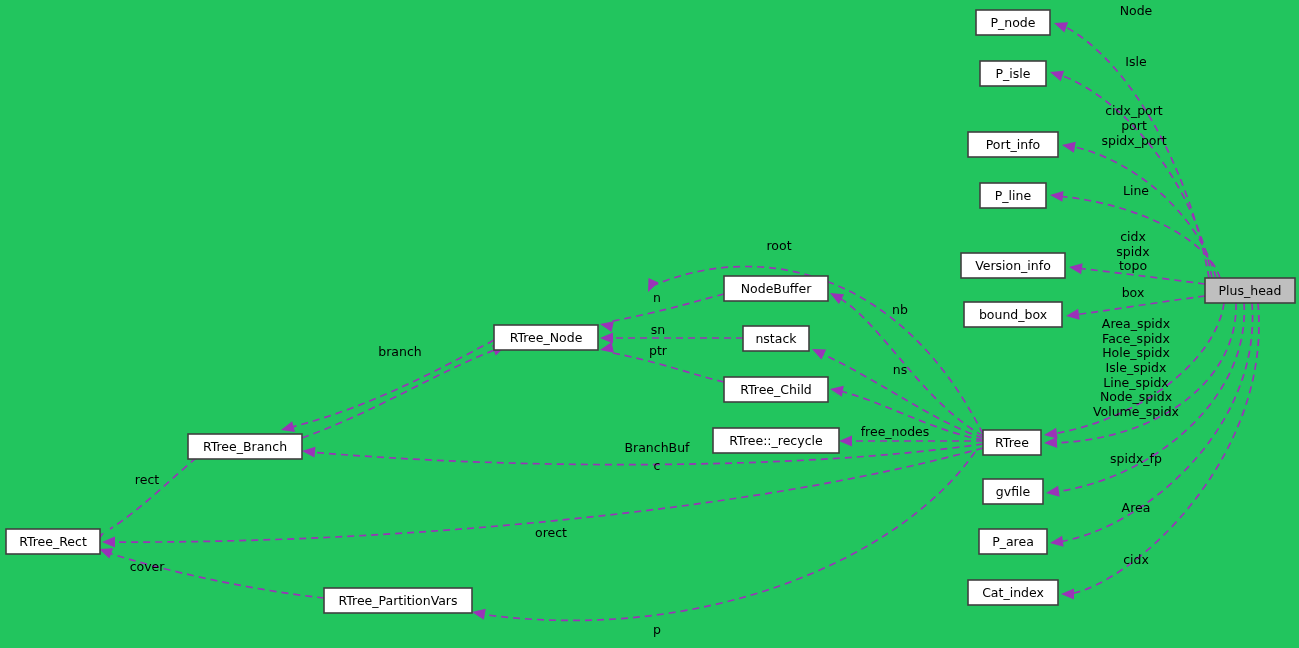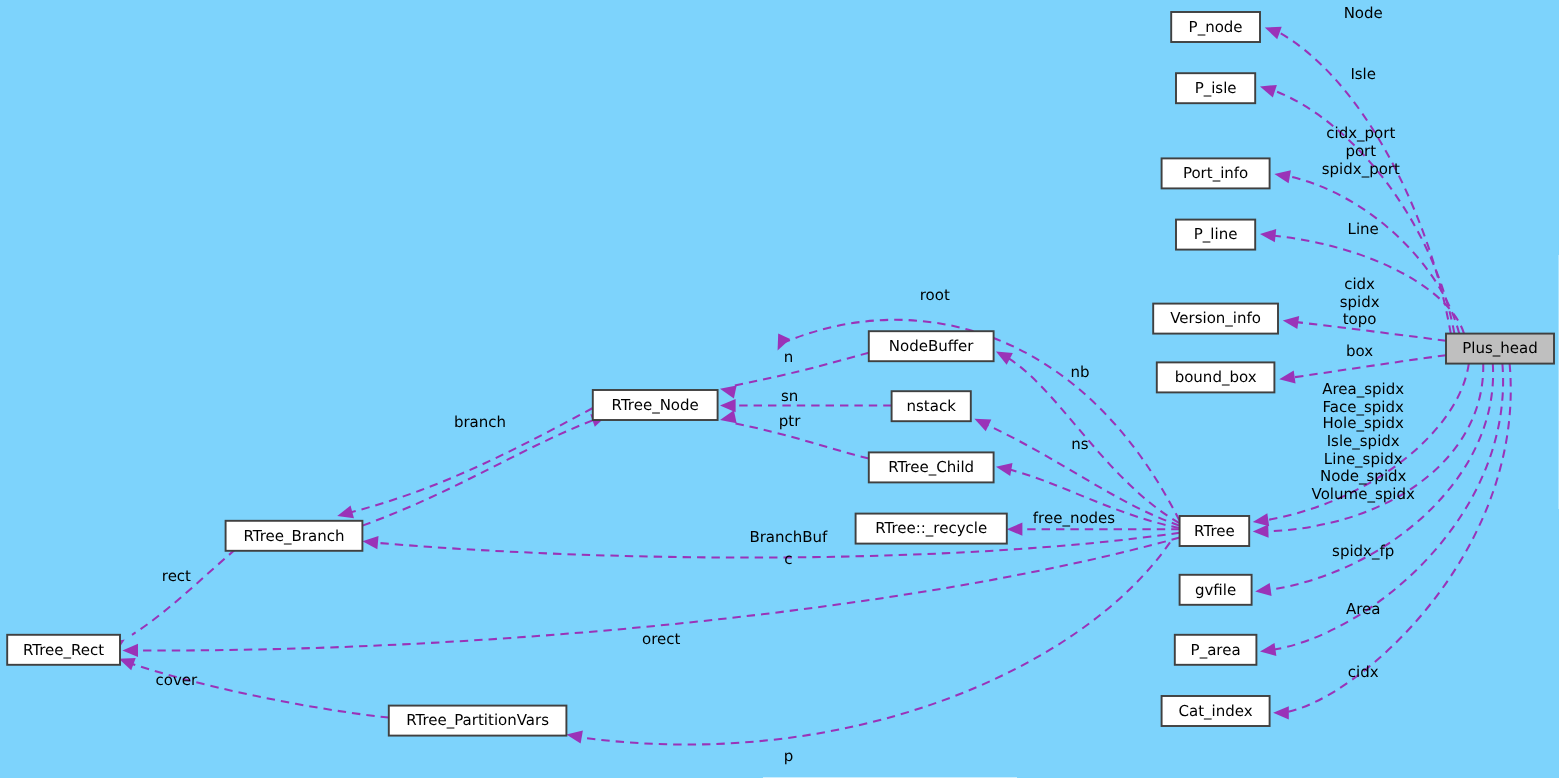--- a/index.html
+++ b/index.html
@@ -1,16 +1,16 @@
 <!DOCTYPE html>
 <html><head>
 <meta charset="utf-8">
 <style>
   html,body{margin:0;padding:0;background:#ffffff;}
-  #canvas{position:relative;width:1299px;height:648px;background:#7dd3fc;
+  #canvas{position:relative;width:1299px;height:648px;background:#22c55e;
           font-family:"DejaVu Sans","Liberation Sans",sans-serif;overflow:hidden;}
   svg{position:absolute;left:0;top:0;width:1299px;height:648px;}
   .nodebox{fill:#ffffff;stroke:#404040;stroke-width:1.6;}
   .nodebox.hl{fill:#bfbfbf;}
   .nodelabel{font-family:"DejaVu Sans","Liberation Sans",sans-serif;font-size:12.5px;
              fill:#000000;text-anchor:middle;dominant-baseline:middle;}
   .edge{fill:none;stroke:#9a33b8;stroke-width:1.7;stroke-dasharray:7,5;}
   .arrowfill{fill:#9a33b8;}
   .edgelabel{font-family:"DejaVu Sans","Liberation Sans",sans-serif;font-size:12.5px;
              fill:#000000;text-anchor:middle;}

